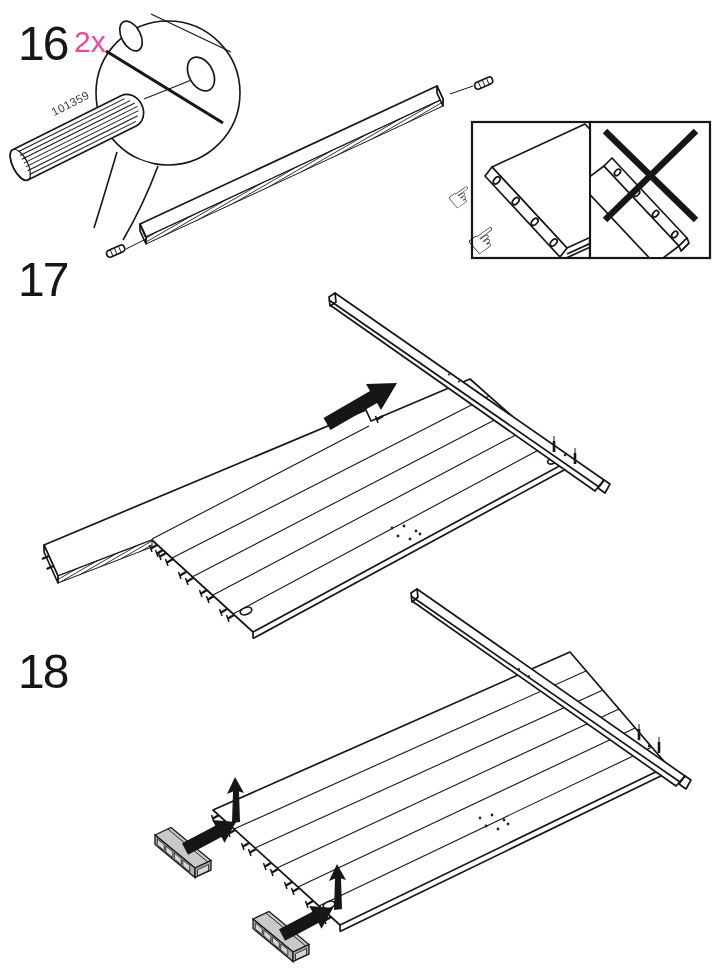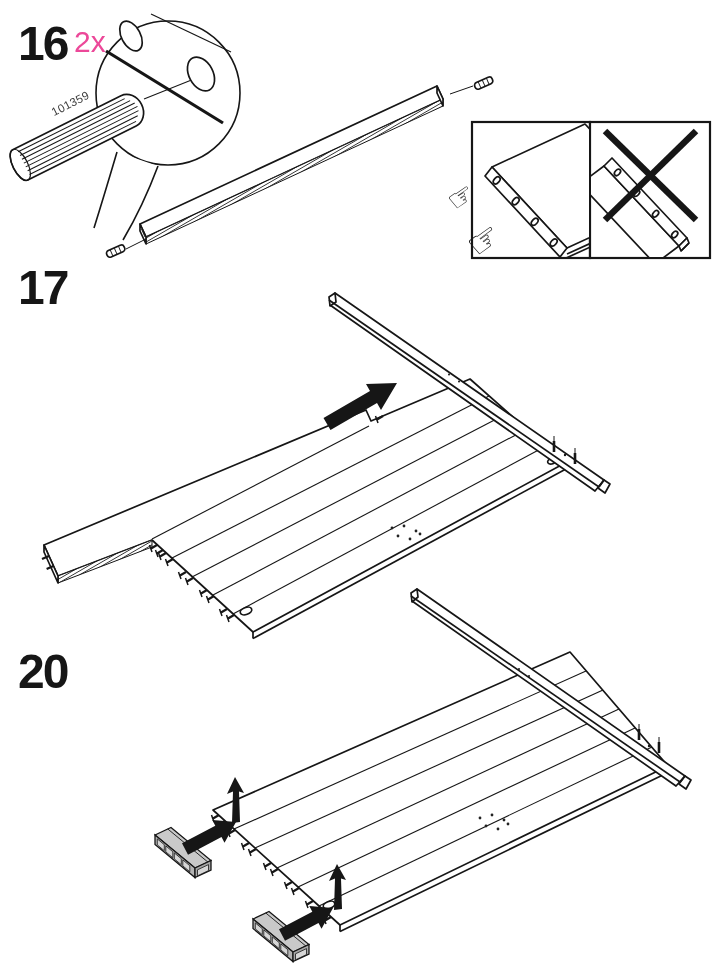--- a/index.html
+++ b/index.html
@@ -1,39 +1,39 @@
 <!DOCTYPE html>
 <html><head>
 <meta charset="utf-8">
 <style>
   html,body{margin:0;padding:0;background:#fff;}
   .page{position:relative;width:717px;height:977px;background:#fff;overflow:hidden;
         font-family:"Liberation Sans",sans-serif;}
-  .step-number{position:absolute;font-weight:700;font-size:48px;letter-spacing:-2px;
+  .step-number{position:absolute;font-weight:400;font-size:48px;letter-spacing:-2px;
                color:#161616;line-height:1;}
   .qty{position:absolute;left:74px;top:27px;font-size:30px;font-weight:400;color:#ec4899;line-height:1;}
   .part-number{position:absolute;left:55px;top:106px;font-size:11.5px;color:#3a3a3a;
                letter-spacing:.4px;transform:rotate(-27deg);transform-origin:0 100%;}
   svg{position:absolute;left:0;top:0;}
   .ln{fill:none;stroke:#161616;stroke-width:1.7;stroke-linejoin:round;}
   .thin{fill:none;stroke:#161616;stroke-width:1.1;stroke-linejoin:round;}
   .wf{fill:#ffffff;stroke:#161616;stroke-width:1.7;stroke-linejoin:round;}
   .blk{fill:#161616;stroke:none;}
   .hand{font-family:"DejaVu Sans",sans-serif;fill:#161616;}
 </style>
 </head>
 <body>
 
 <div class="page">
 
   <div class="step-number" style="left:18px;top:20px">16</div>
   <div class="qty">2x</div>
   <div class="part-number">101359</div>
-  <div class="step-number" style="left:18px;top:264px">17</div>
-  <div class="step-number" style="left:18px;top:648px">20</div>
+  <div class="step-number" style="left:18px;top:256px">17</div>
+  <div class="step-number" style="left:18px;top:648px">18</div>
 
   <svg width="717" height="977" viewBox="0 0 717 977">
     <defs>
       <pattern id="hatch" patternUnits="userSpaceOnUse" width="3.4" height="3.4" patternTransform="rotate(60)">
         <rect width="3.4" height="3.4" fill="#ffffff"></rect>
         <line x1="0" y1="0" x2="0" y2="3.4" stroke="#161616" stroke-width="1.5"></line>
       </pattern>
       <clipPath id="cb1">
           <rect x="473" y="123" width="116" height="134"></rect>
         </clipPath>

